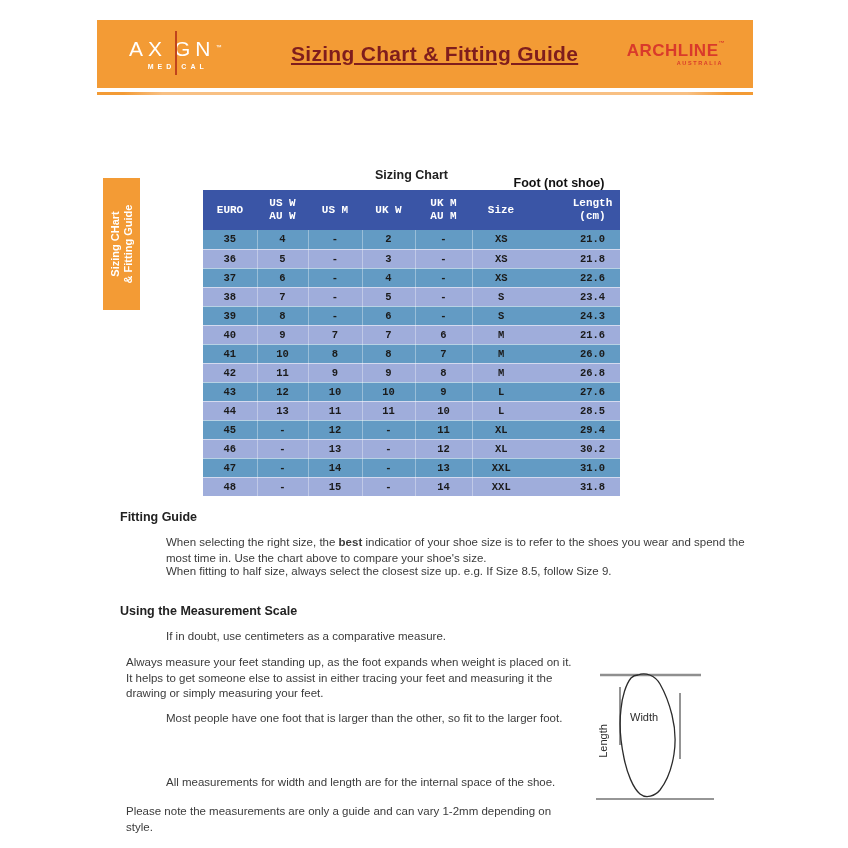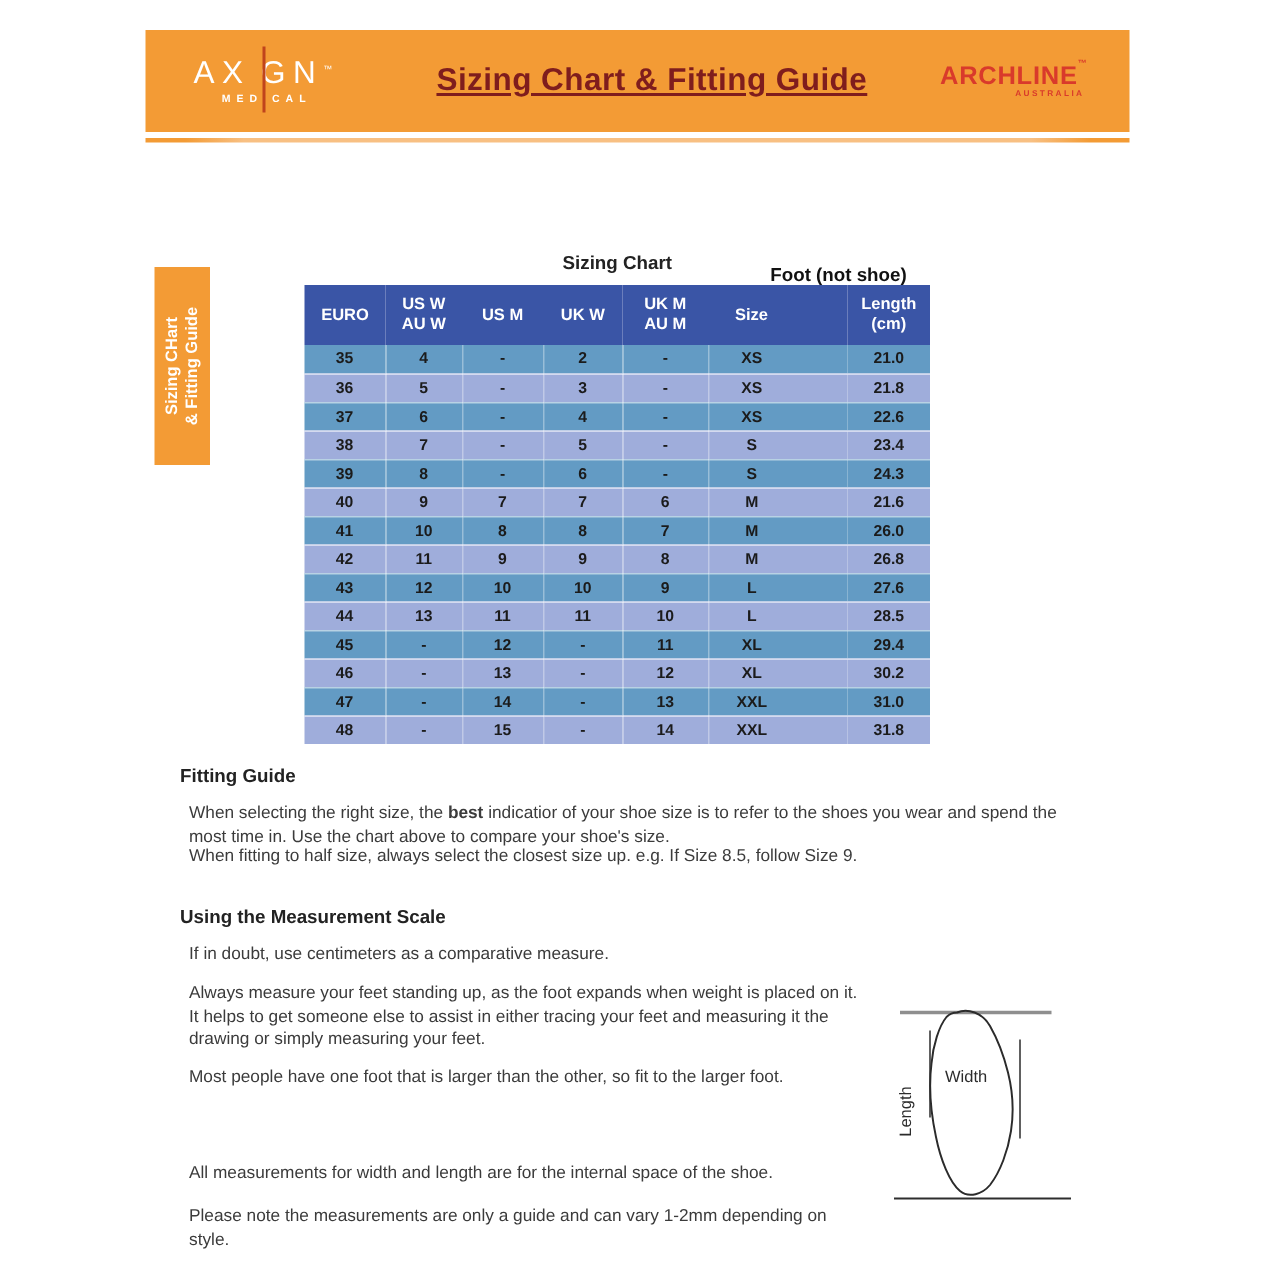--- a/index.html
+++ b/index.html
@@ -57,39 +57,39 @@
     display:flex;flex-direction:column;justify-content:center;text-align:center;
     color:#fff;font-weight:700;font-size:11px;line-height:13px;white-space:nowrap;
   }
   
   .chart-title{position:absolute;left:203px;top:168px;width:417px;text-align:center;
     font-size:12.5px;font-weight:700;color:var(--heading-dark);}
   .foot-label{position:absolute;left:500px;top:176px;width:118px;text-align:center;
     font-size:12.5px;font-weight:700;color:#111;}
   table.sizing-table{
     position:absolute;left:203px;top:190px;width:417px;
-    border-collapse:collapse;table-layout:fixed;
+    border-collapse:collapse;table-layout:fixed;font-family:Liberation Mono, monospace;
   }
   .sizing-table th{
     background:var(--table-header-blue);color:#fff;font-size:11px;font-weight:700;
     height:40px;text-align:center;vertical-align:middle;white-space:pre-line;line-height:13px;
   }
   .sizing-table td{
     height:19px;font-size:10.5px;font-weight:700;color:#1b1b1b;
     text-align:center;vertical-align:middle;
     border-bottom:1px solid rgba(255,255,255,0.55);
   }
   .sizing-table td.sep{border-right:1px solid rgba(255,255,255,0.35);}
   .sizing-table tbody tr:nth-child(odd){background:var(--row-blue);}
   .sizing-table tbody tr:nth-child(even){background:var(--row-lavender);}
   
   .sec-heading{position:absolute;left:120px;width:570px;text-align:left;
     font-size:12.5px;font-weight:700;color:var(--heading-dark);}
   .para{position:absolute;left:126px;font-size:11.5px;line-height:15.5px;color:var(--text-dark);}
-  .w-full{width:588px;}
+  .w-full{width:588px;margin-left:40px;}
   .w-narrow{width:448px;}
   
   .foot-diagram{position:absolute;left:593px;top:653px;width:125px;height:165px;}
   .foot-diagram text{font-family:"Liberation Sans",sans-serif;font-size:11px;fill:#2b2b2b;}
 </style>
 </head>
 <body>
 
 <div class="banner">
   <div class="axign-logo">

